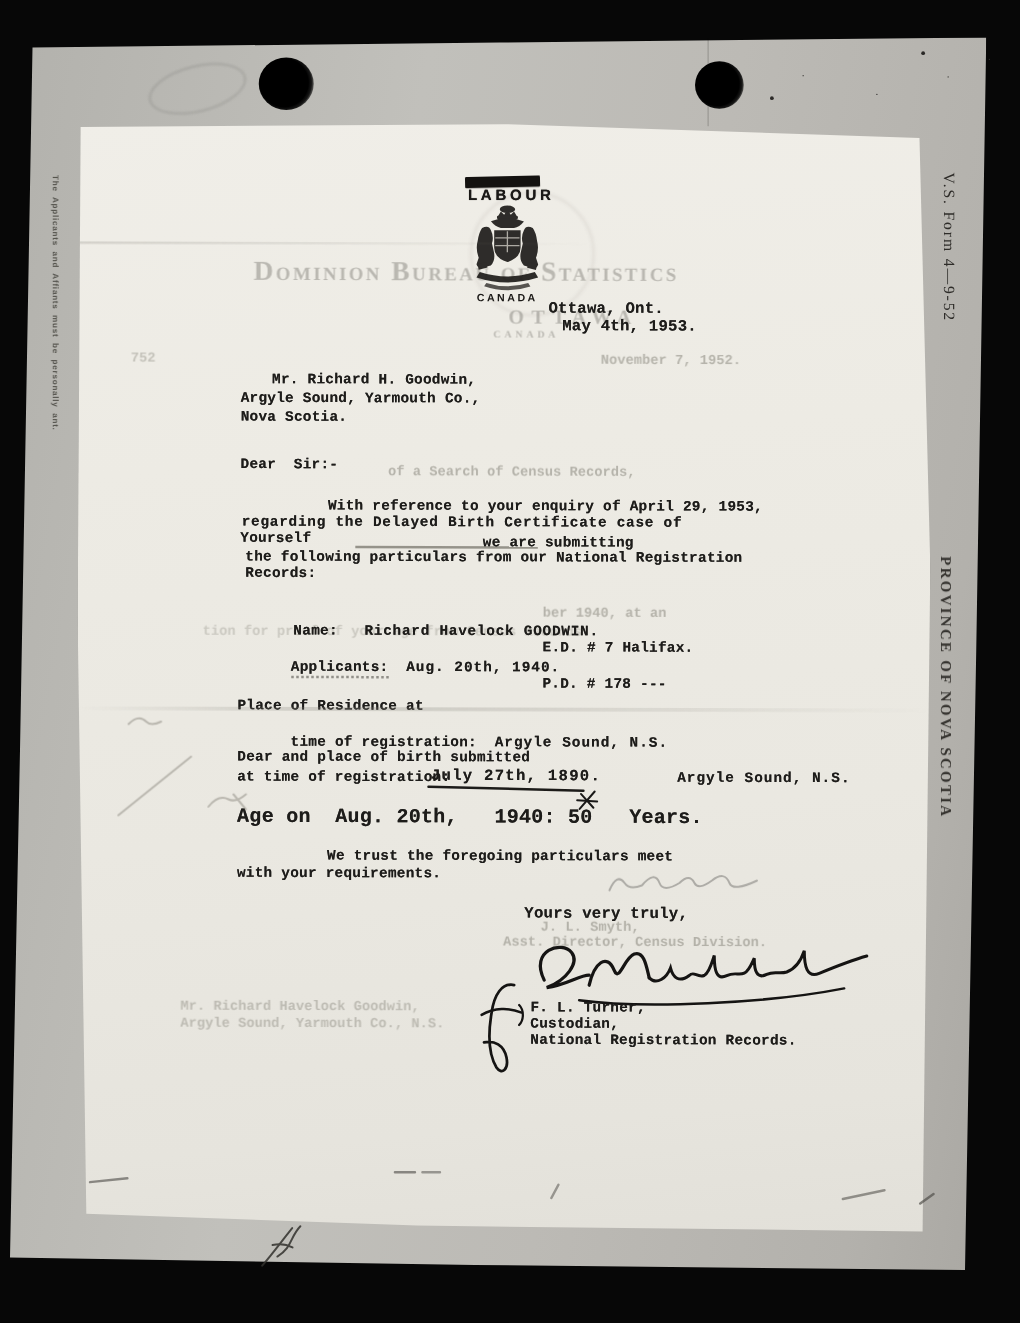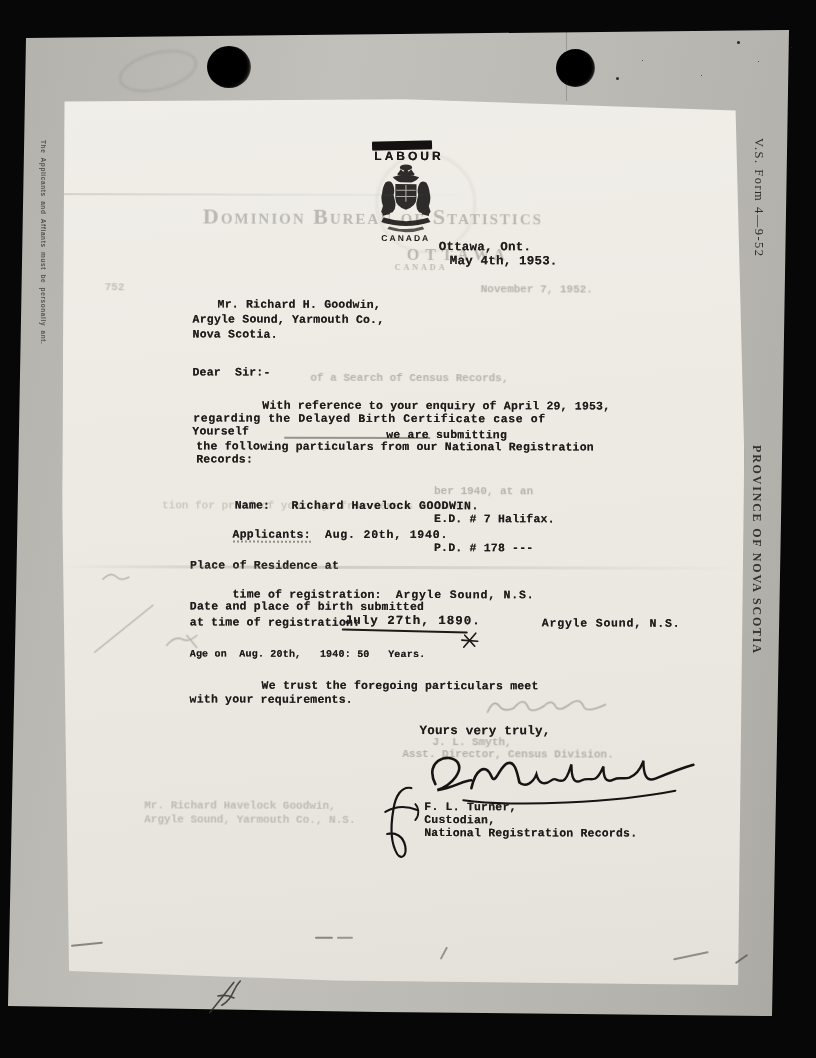--- a/index.html
+++ b/index.html
@@ -142,34 +142,34 @@
       <span style="border-bottom:2px dotted rgba(55,53,48,.5);">Applicants:</span><span>  </span><span style="letter-spacing:.8px;">Aug. 20th, 1940.</span>
     </div>
     <div class="t" style="left:372px;top:414px;">E.D. # 7 Halifax.</div>
     <div class="t" style="left:372px;top:431px;margin-top:12px;">P.D. # 178 ---</div>
 
     <div class="t" style="left:128px;top:461px;">Place of Residence at</div>
     <div class="t" style="left:128px;top:477px;">
       <span>time of registration:</span><span>  </span><span style="letter-spacing:.8px;">Argyle Sound, N.S.</span>
     </div>
 
-    <div class="t" style="left:128px;top:502px;">Date and place of birth submitted</div>
+    <div class="t" style="left:128px;top:502px;">Dear and place of birth submitted</div>
     <div class="t" style="left:128px;top:518px;">at time of registration:</div>
     <div class="t" style="left:283px;top:517px;font-size:12.5px;letter-spacing:1px;">July 27th, 1890.</div>
     <div class="abs" style="left:280px;top:532px;width:126px;height:2px;background:#1c1b19;transform:rotate(1.3deg);border-radius:2px;"></div>
     <svg class="abs" style="left:398px;top:531px;" width="20" height="22" viewBox="0 0 20 22">
       <g stroke="#1a1918" stroke-width="1.6" stroke-linecap="round" fill="none">
         <path d="M4 18 L16 4"></path>
           <path d="M5 6 L15 17"></path>
           <path d="M2 11 L18 12"></path>
       </g>
     </svg>
     <div class="t" style="left:480px;top:518px;letter-spacing:.8px;">Argyle Sound, N.S.</div>
 
-    <div class="t" style="left:128px;top:550px;font-size:10px;">Age on  Aug. 20th,   1940: 50   Years.</div>
+    <div class="t" style="left:128px;top:550px;font-size:16px;">Age on  Aug. 20th,   1940: 50   Years.</div>
 
     <div class="t" style="left:200px;top:581px;">We trust the foregoing particulars meet</div>
     <div class="t" style="left:128px;top:595px;">with your requirements.</div>
 
     <svg class="abs sig-svg" style="left:420px;top:596px;opacity:.28;filter:blur(.6px);" width="130" height="26" viewBox="0 0 130 26">
       <path d="M6 18 q6 -14 12 -6 q4 6 14 2 q10 -12 14 -2 q3 8 16 0 q8 -8 12 0 q3 6 14 -2 q10 -8 14 2 q3 7 22 -2" stroke-width="1.6"></path>
     </svg>
 
     <div class="t" style="left:358px;top:627px;font-size:12.5px;">Yours very truly,</div>
 

